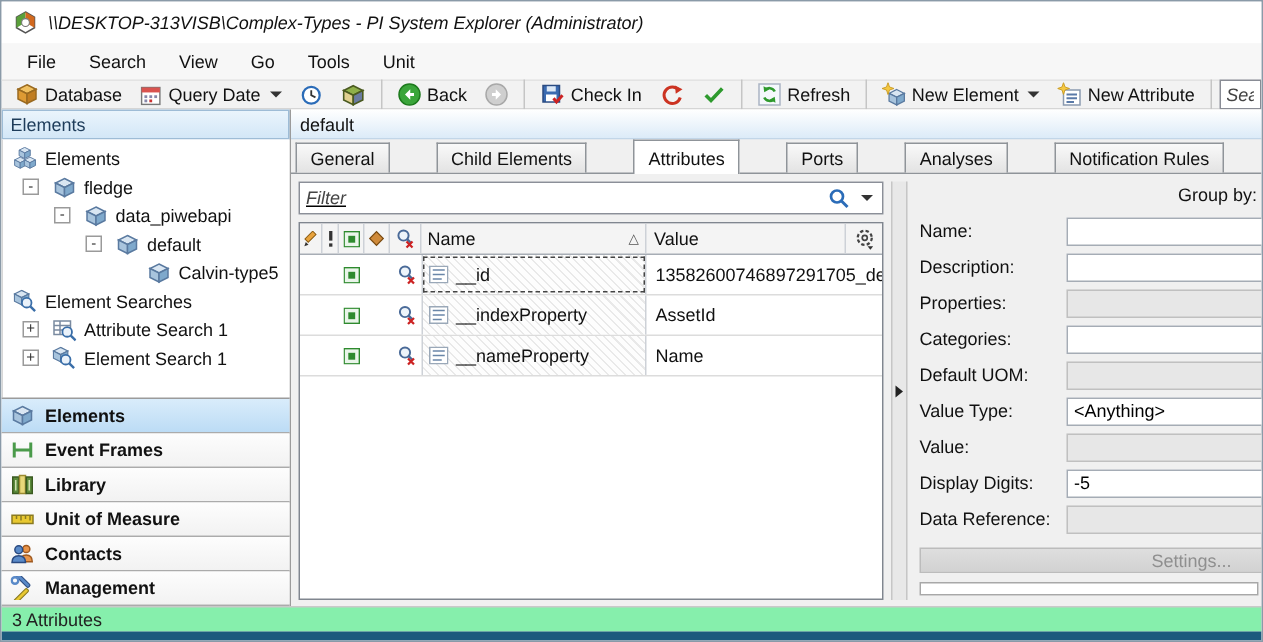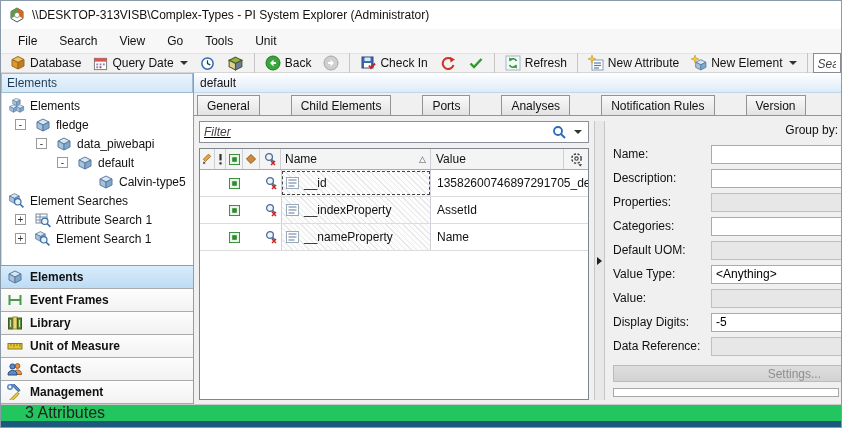--- a/index.html
+++ b/index.html
@@ -1,20 +1,20 @@
 <!DOCTYPE html>
 <html><head>
 <meta charset="utf-8">
 <style>
   * { box-sizing: border-box; margin: 0; padding: 0; }
   html,body { width:842px; height:428px; font-family:"Liberation Sans", sans-serif; }
   .window { width:842px; height:428px; background:#f0f0f0; border:1px solid #8a9aa8; display:flex; flex-direction:column; overflow:hidden; }
 
   
-  .titlebar { height:28px; background:#ffffff; display:flex; align-items:center; padding-left:8px; gap:7px; flex:none; }
+  .titlebar { height:28px; background:#ffffff; display:flex; align-items:center; padding-left:8px; gap:7px; flex:none;font-style:italic; }
   .titlebar .title { font-size:12px; color:#111; white-space:nowrap; }
 
   
   .menubar { height:24px; background:#f7f7f7; display:flex; align-items:center; padding-left:6px; flex:none; }
   .menu-item { font-size:12px; color:#111; padding:3px 11px; cursor:default; }
 
   
   .toolbar { height:20px; background:#f2f2f2; border-top:1px solid #e3e3e3; border-bottom:1px solid #d5d5d5; display:flex; align-items:center; padding:0 4px; gap:2px; flex:none; }
   .tbtn { display:flex; align-items:center; gap:4px; font-size:12px; color:#111; padding:3px 5px; border-radius:2px; white-space:nowrap; }
   .tsep { width:1px; height:20px; background:#c5c5c5; margin:0 3px; flex:none; }
@@ -77,21 +77,21 @@
   .props { flex:1; padding:2px 0 0 8px; display:flex; flex-direction:column; min-width:0; }
   .group-by { height:19px; flex:none; font-size:12px; color:#111; text-align:right; padding-right:3px; }
   .prop-row { height:24px; flex:none; display:flex; align-items:center; }
   .prop-row label { width:98px; flex:none; font-size:12px; color:#111; }
   .prop-row input { flex:1; height:19px; border:1px solid #a5acb5; background:#fff; font-size:12px; padding:0 4px; font-family:"Liberation Sans",sans-serif; margin-right:-1px; }
   .prop-row input.disabled { background:#e7e7e7; border-color:#c0c0c0; }
   .settings-btn { height:17px; flex:none; margin-top:7px; margin-right:-1px; background:linear-gradient(#dedede,#d2d2d2); border:1px solid #bcbcbc; font-size:12px; color:#8f8f8f; display:flex; align-items:center; justify-content:flex-end; padding-right:20px; }
   .props-scroll { height:9px; flex:none; margin-top:6px; margin-right:2px; background:#fff; border:1px solid #a8a8a8; }
 
   
-  .statusbar { height:17px; flex:none; background:#22c55e; border-top:1px solid #c9c9c9; display:flex; align-items:center; padding-left:24px; font-size:16px; color:#222; }
+  .statusbar { height:17px; flex:none; background:#86efac; border-top:1px solid #c9c9c9; display:flex; align-items:center; padding-left:7px; font-size:12px; color:#222; }
   .bottom-strip { height:6px; flex:none; background:#1b5a7d; }
 
   svg { display:block; }
 </style>
 </head>
 <body>
 
 <svg width="0" height="0" style="position:absolute">
   <defs>
     <g id="sym-cube">
@@ -204,35 +204,35 @@
         <path d="M11.5 6 A4 4 0 0 0 4.8 5.2" fill="none" stroke="#2e9a2e" stroke-width="1.7"></path>
         <polygon points="4,2.5 4.5,6.5 8,4.5" fill="#2e9a2e"></polygon>
         <path d="M4.5 10 A4 4 0 0 0 11.2 10.8" fill="none" stroke="#2e9a2e" stroke-width="1.7"></path>
         <polygon points="12,13.5 11.5,9.5 8,11.5" fill="#2e9a2e"></polygon>
       </svg>
       <span>Refresh</span>
     </div>
     <div class="tsep"></div>
     <div class="tbtn">
       <svg width="16" height="16" viewBox="0 0 16 16">
+        <use href="#sym-cube" transform="translate(3,3) scale(0.85)"></use>
+        <polygon points="4,0 5,3 8,4 5,5 4,8 3,5 0,4 3,3" fill="#f5c842" stroke="#c89a20" stroke-width="0.6"></polygon>
+      </svg>
+      <span>New Element</span>
+      <span class="caret-down"></span>
+    </div>
+    <div class="tbtn">
+      <svg width="16" height="16" viewBox="0 0 16 16">
         <rect x="4" y="5" width="11" height="10" fill="#fff" stroke="#8a9ab0"></rect>
         <line x1="6" y1="8" x2="13" y2="8" stroke="#5a7aa8" stroke-width="1.2"></line>
         <line x1="6" y1="10.5" x2="13" y2="10.5" stroke="#5a7aa8" stroke-width="1.2"></line>
         <line x1="6" y1="13" x2="11" y2="13" stroke="#5a7aa8" stroke-width="1.2"></line>
         <polygon points="4,0 5,3 8,4 5,5 4,8 3,5 0,4 3,3" fill="#f5c842" stroke="#c89a20" stroke-width="0.6"></polygon>
       </svg>
       <span>New Attribute</span>
-    </div>
-    <div class="tbtn">
-      <svg width="16" height="16" viewBox="0 0 16 16">
-        <use href="#sym-cube" transform="translate(3,3) scale(0.85)"></use>
-        <polygon points="4,0 5,3 8,4 5,5 4,8 3,5 0,4 3,3" fill="#f5c842" stroke="#c89a20" stroke-width="0.6"></polygon>
-      </svg>
-      <span>New Element</span>
-      <span class="caret-down"></span>
     </div>
     <div class="tsep"></div>
     <div class="search-box">
       <input type="text" placeholder="Search" style="">
     </div>
   </div>
 
   <div class="body">
 
     <div class="sidebar">
@@ -361,20 +361,21 @@
     </div>
 
     <div class="main">
       <div class="main-header">
         <span>default</span>
       </div>
 
       <div class="tabbar">
         <div class="tab">General</div>
         <div class="tab">Child Elements</div>
+        <div class="tab active">Attributes</div>
         <div class="tab">Ports</div>
         <div class="tab">Analyses</div>
         <div class="tab">Notification Rules</div>
         <div class="tab">Version</div>
       </div>
 
       <div class="content">
 
         <div class="center">
           <div class="filter-bar">

